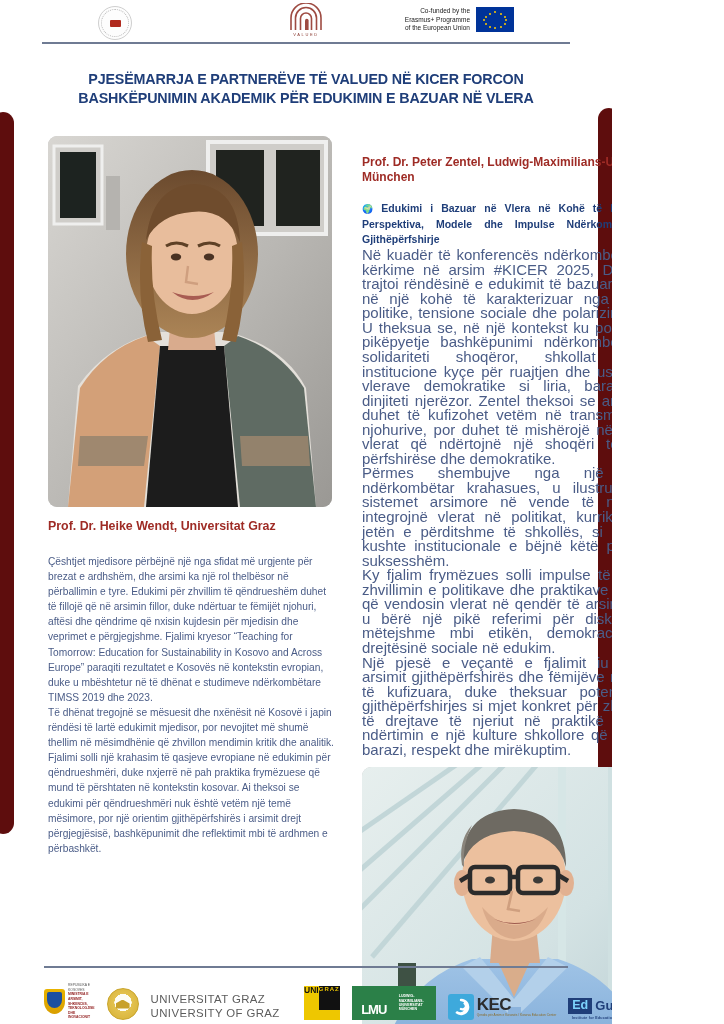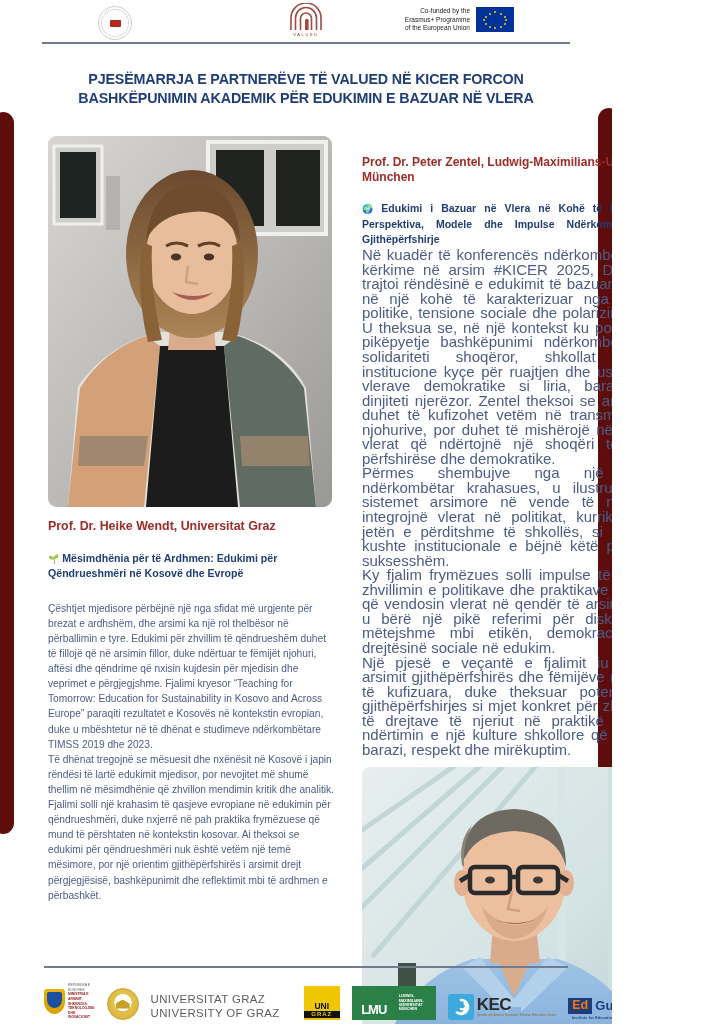--- a/index.html
+++ b/index.html
@@ -288,22 +288,22 @@
   .f-divider {
     width: 1px; height: 34px;
     background: #c3c3c3;
   }
 
   .f-unigraz-mark {
     width: 36px; height: 34px;
     background: #eec700;
     position: relative;
     flex: none;
-    display: flex; flex-direction: column; justify-content: flex-end;
-    padding-bottom: 2px;
+    display: flex; justify-content: flex-end;
+    padding-bottom: 10px;
   }
   .f-unigraz-mark .uni {
     font-size: 8.5px; font-weight: bold; color: #111;
     text-align: center; line-height: 9px;
   }
   .f-unigraz-mark .graz {
     font-size: 6px; font-weight: bold; color: #eec700;
     background: #111; text-align: center; line-height: 7.5px;
     letter-spacing: 1px;
   }
@@ -346,21 +346,21 @@
     font-size: 17px; font-weight: bold; color: #2b2b2b; line-height: 17px;
     letter-spacing: -0.5px;
   }
   .f-kec-txt .small {
     font-size: 3.2px; line-height: 4.2px; color: #8a6c2a;
   }
 
   .f-edguard { flex: none; }
   .f-edguard-row { display: flex; align-items: center; gap: 3px; }
   .f-ed {
-    background: #1f3e79; color: #f97316;
+    background: #1f3e79; color: #7dd3fc;
     font-weight: bold; font-size: 12.5px;
     padding: 1px 4px 2px 4px;
     line-height: 13px;
   }
   .f-guard {
     color: #1f3e79; font-weight: bold; font-size: 13px; line-height: 14px;
   }
   .f-edguard-sub {
     font-size: 3.6px; color: #1f3e79; font-weight: bold;
     letter-spacing: 0.2px; margin-top: 2px; text-align: center;
@@ -467,23 +467,20 @@
         <path d="M150 110 Q162 104 172 110" stroke="#5e4126" stroke-width="3.2" fill="none"></path>
         <ellipse cx="128" cy="121" rx="5.2" ry="3.4" fill="#4a3324"></ellipse>
         <ellipse cx="161" cy="121" rx="5.2" ry="3.4" fill="#4a3324"></ellipse>
         <path d="M140 130 L138 146 L150 148" stroke="#cf9f7f" stroke-width="2.4" fill="none"></path>
         <path d="M124 156 Q144 172 166 156 Q146 164 124 156 Z" fill="#a85c52"></path>
       </svg>
     </div>
 
     <div class="name-caption">Prof. Dr. Heike Wendt, Universitat Graz</div>
 
-    <div class="subhead">
-      <span class="emoji-lead">🌱</span><span>Mësimdhënia për të Ardhmen: Edukimi për Qëndrueshmëri në Kosovë dhe Evropë</span>
-    </div>
 
     <div class="body-text">
       <p>Çështjet mjedisore përbëjnë një nga sfidat më urgjente për brezat e ardhshëm, dhe arsimi ka një rol thelbësor në përballimin e tyre. Edukimi për zhvillim të qëndrueshëm duhet të fillojë që në arsimin fillor, duke ndërtuar te fëmijët njohuri, aftësi dhe qëndrime që nxisin kujdesin për mjedisin dhe veprimet e përgjegjshme. Fjalimi kryesor “Teaching for Tomorrow: Education for Sustainability in Kosovo and Across Europe” paraqiti rezultatet e Kosovës në kontekstin evropian, duke u mbështetur në të dhënat e studimeve ndërkombëtare TIMSS 2019 dhe 2023.</p>
       <p> Të dhënat tregojnë se mësuesit dhe nxënësit në Kosovë i japin rëndësi të lartë edukimit mjedisor, por nevojitet më shumë thellim në mësimdhënie që zhvillon mendimin kritik dhe analitik.</p>
       <p>Fjalimi solli një krahasim të qasjeve evropiane në edukimin për qëndrueshmëri, duke nxjerrë në pah praktika frymëzuese që mund të përshtaten në kontekstin kosovar. Ai theksoi se edukimi për qëndrueshmëri nuk është vetëm një temë mësimore, por një orientim gjithëpërfshirës i arsimit drejt përgjegjësisë, bashkëpunimit dhe reflektimit mbi të ardhmen e përbashkët.</p>
     </div>
   </div>
 
   <div class="col-right">
 

